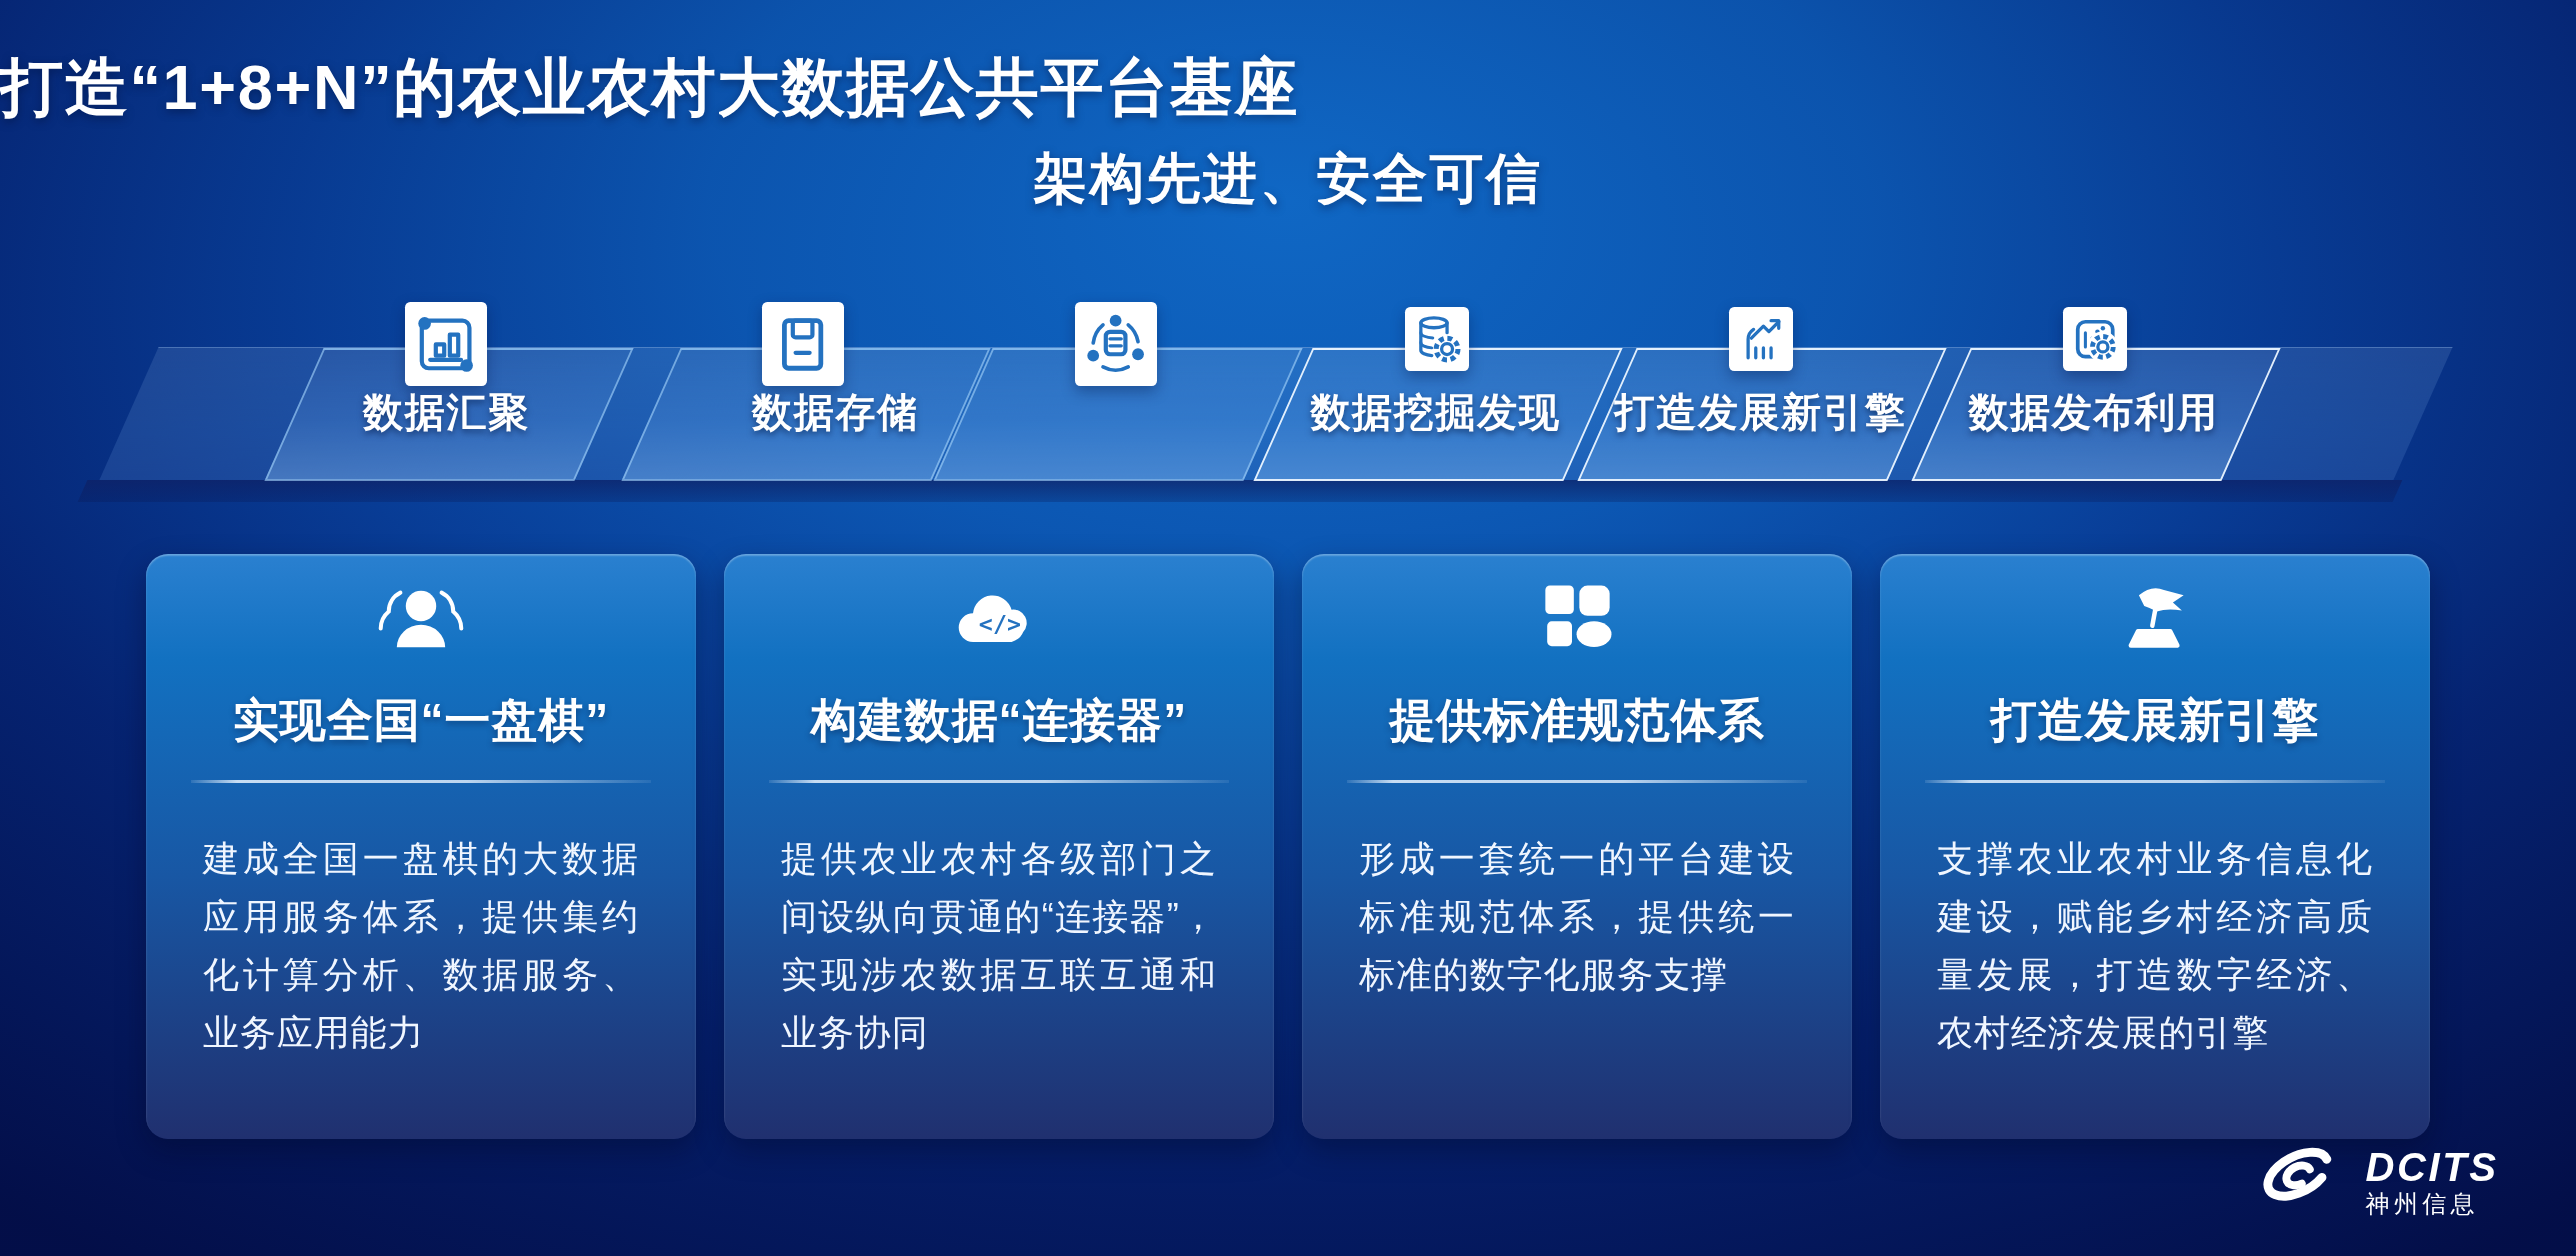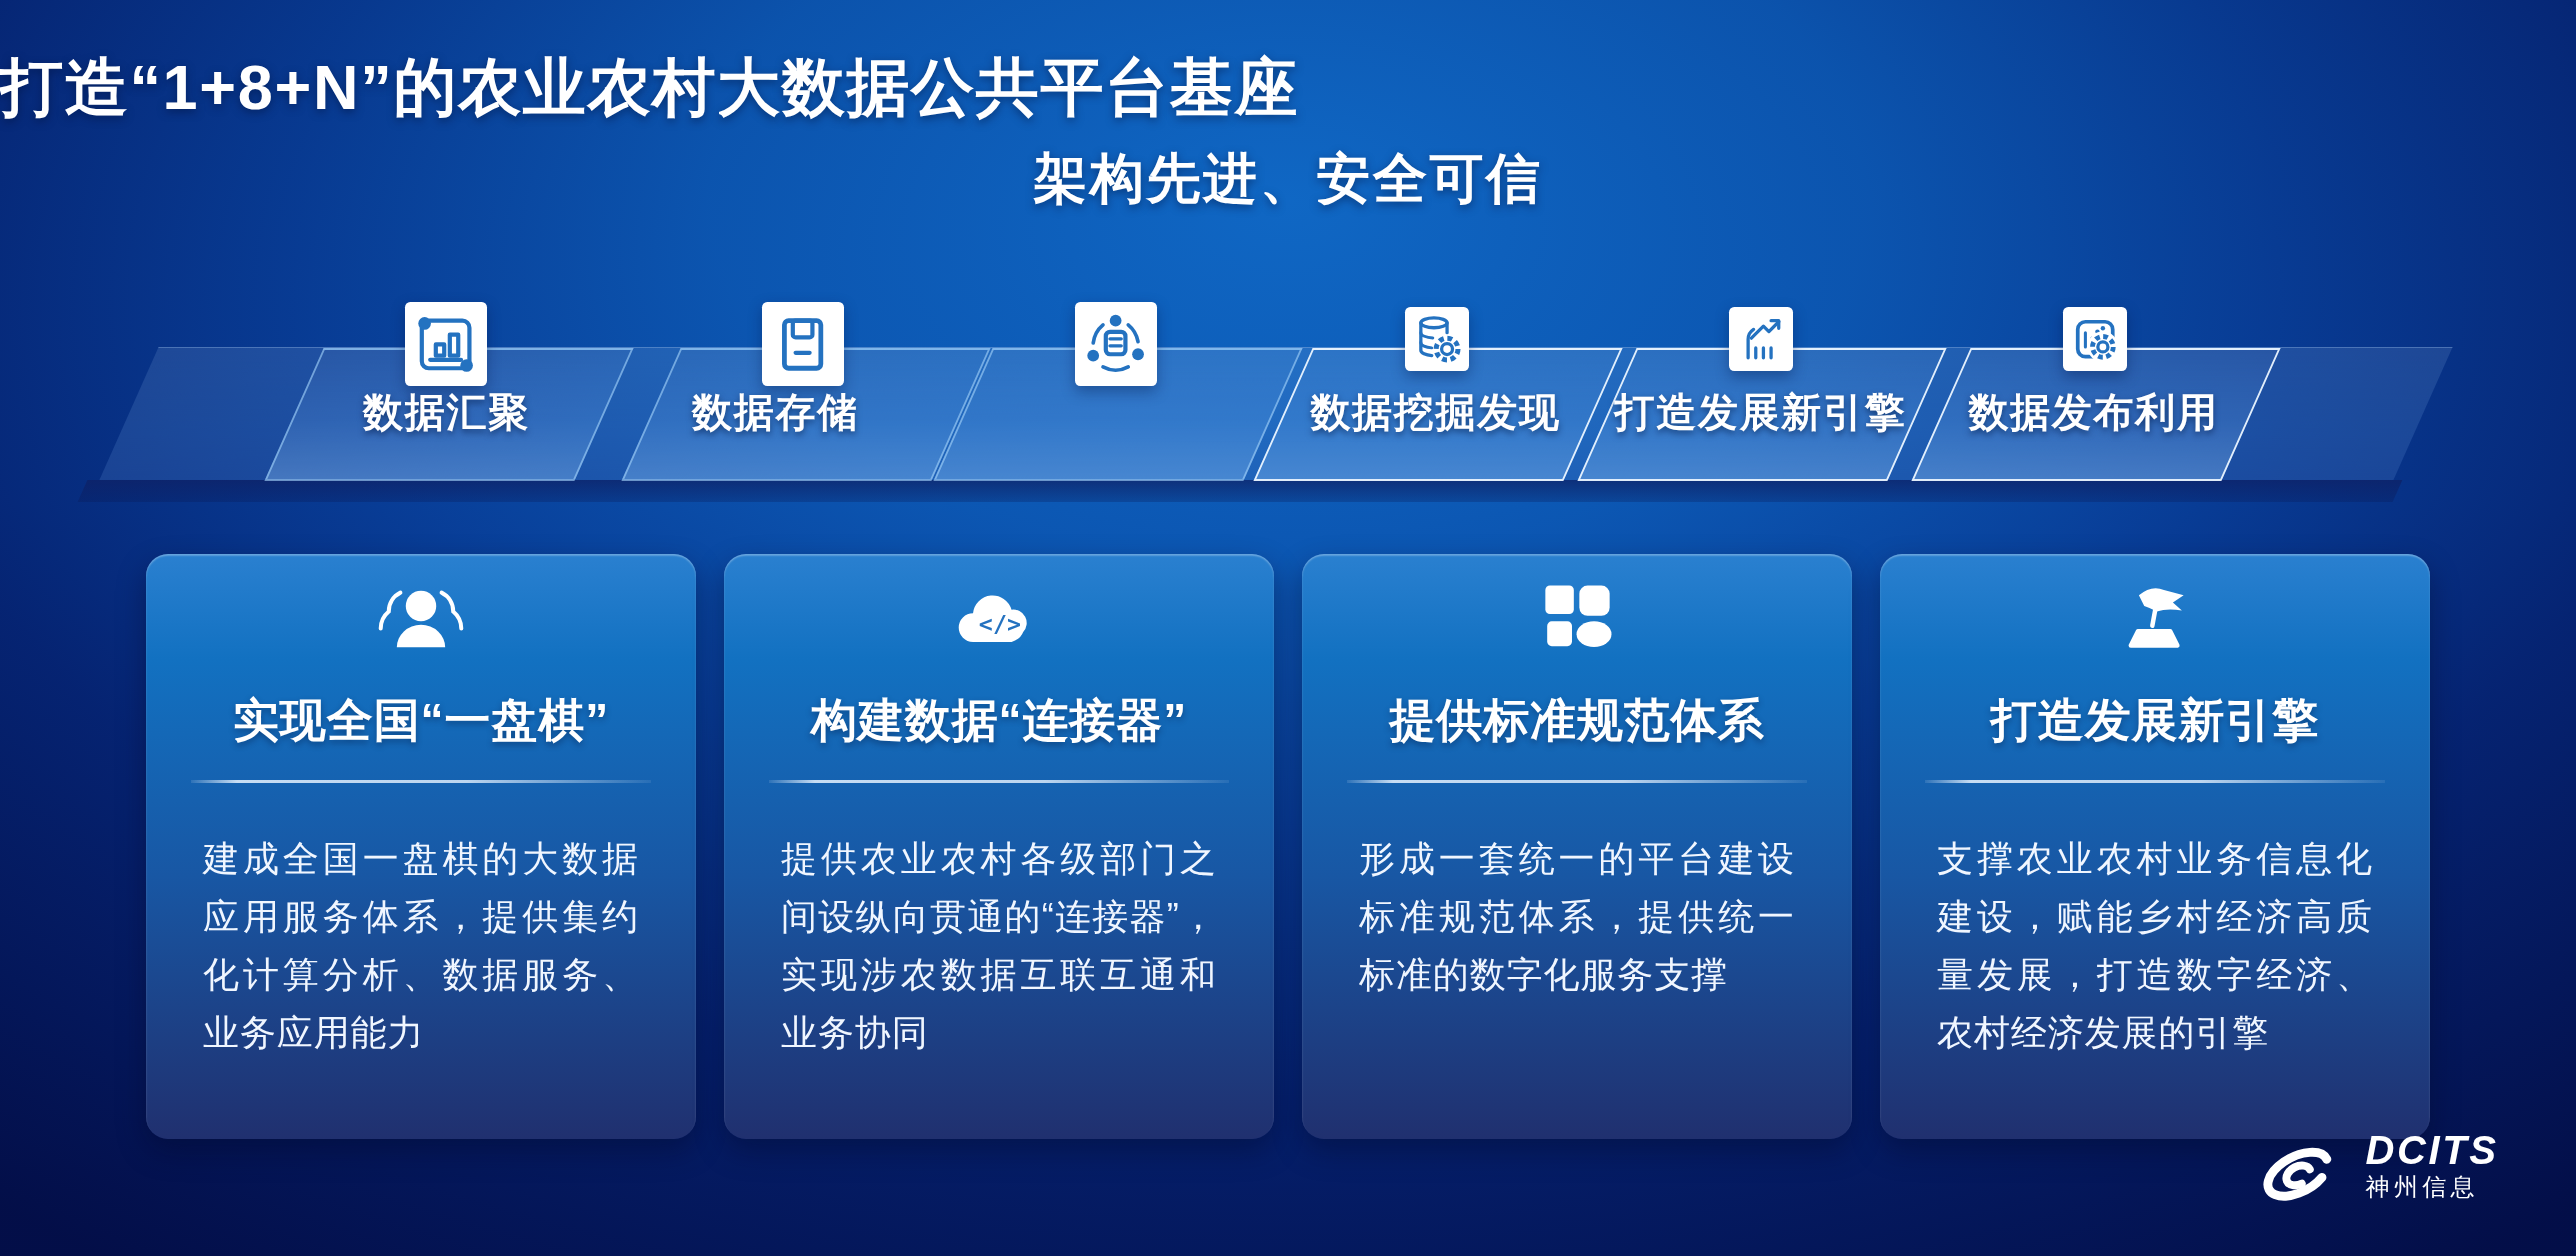--- a/index.html
+++ b/index.html
@@ -79,21 +79,21 @@
   .card-divider{
     position:absolute;left:45px;top:226px;width:460px;height:2.6px;
     background:linear-gradient(90deg,rgba(255,255,255,0.10) 0%,rgba(230,242,255,0.85) 10%,rgba(230,242,255,0.80) 60%,rgba(255,255,255,0.08) 100%);
   }
   .card-body{
     position:absolute;left:57px;top:276px;width:436px;
     color:#f0f6ff;font-size:36px;line-height:58px;letter-spacing:0.9px;
     text-align:justify;
   }
   
-  .logo{position:absolute;left:2239px;top:1130px;display:flex;align-items:flex-start;}
+  .logo{position:absolute;left:2239px;top:1130px;display:flex;align-items:flex-end;}
   .logo-mark{width:118px;height:89px;}
   .logo-text{margin-left:8.6px;}
   .logo-brand{color:#ffffff;font-size:40px;font-weight:700;font-style:italic;letter-spacing:2.6px;line-height:41px;}
   .logo-cn{color:#ffffff;font-size:24px;letter-spacing:4.3px;line-height:31px;}
 </style>
 </head>
 <body>
 
 <div class="slide">
 
@@ -163,21 +163,21 @@
       <path class="stroke" d="M15 31 V18 M21 31 v-8" style="stroke-width:2.8"></path>
       <circle class="fillb" cx="26" cy="17" r="2"></circle>
       <circle class="fillb" cx="31" cy="14" r="2"></circle>
       <circle cx="31" cy="31" r="14" fill="#ffffff"></circle>
       <circle cx="31" cy="31" r="9.5" fill="none" stroke="#2472c0" stroke-width="4.4" stroke-dasharray="4.3 3.16"></circle>
       <circle class="stroke" cx="31" cy="31" r="4.6"></circle>
     </svg>
   </div>
 
   <div class="p-label" style="left:232px">数据汇聚</div>
-  <div class="p-label" style="left:561px">数据存储</div>
+  <div class="p-label" style="left:621px">数据存储</div>
   <div class="p-label" style="left:1221px">数据挖掘发现</div>
   <div class="p-label" style="left:1546px">打造发展新引擎</div>
   <div class="p-label" style="left:1879px">数据发布利用</div>
 
   <div class="card" style="left:146px">
     <div class="card-icon">
       <svg viewBox="0 0 120 86" width="108" height="77">
         <circle cx="60" cy="28" r="17" fill="#ffffff"></circle>
         <path d="M33 74 a27 25 0 0 1 54 0 z" fill="#ffffff"></path>
         <path d="M37 13 c-8 4 -13 12 -13 21 c-6 5 -9 12 -9 19" stroke="#ffffff" stroke-width="4.5" fill="none" stroke-linecap="round"></path>

